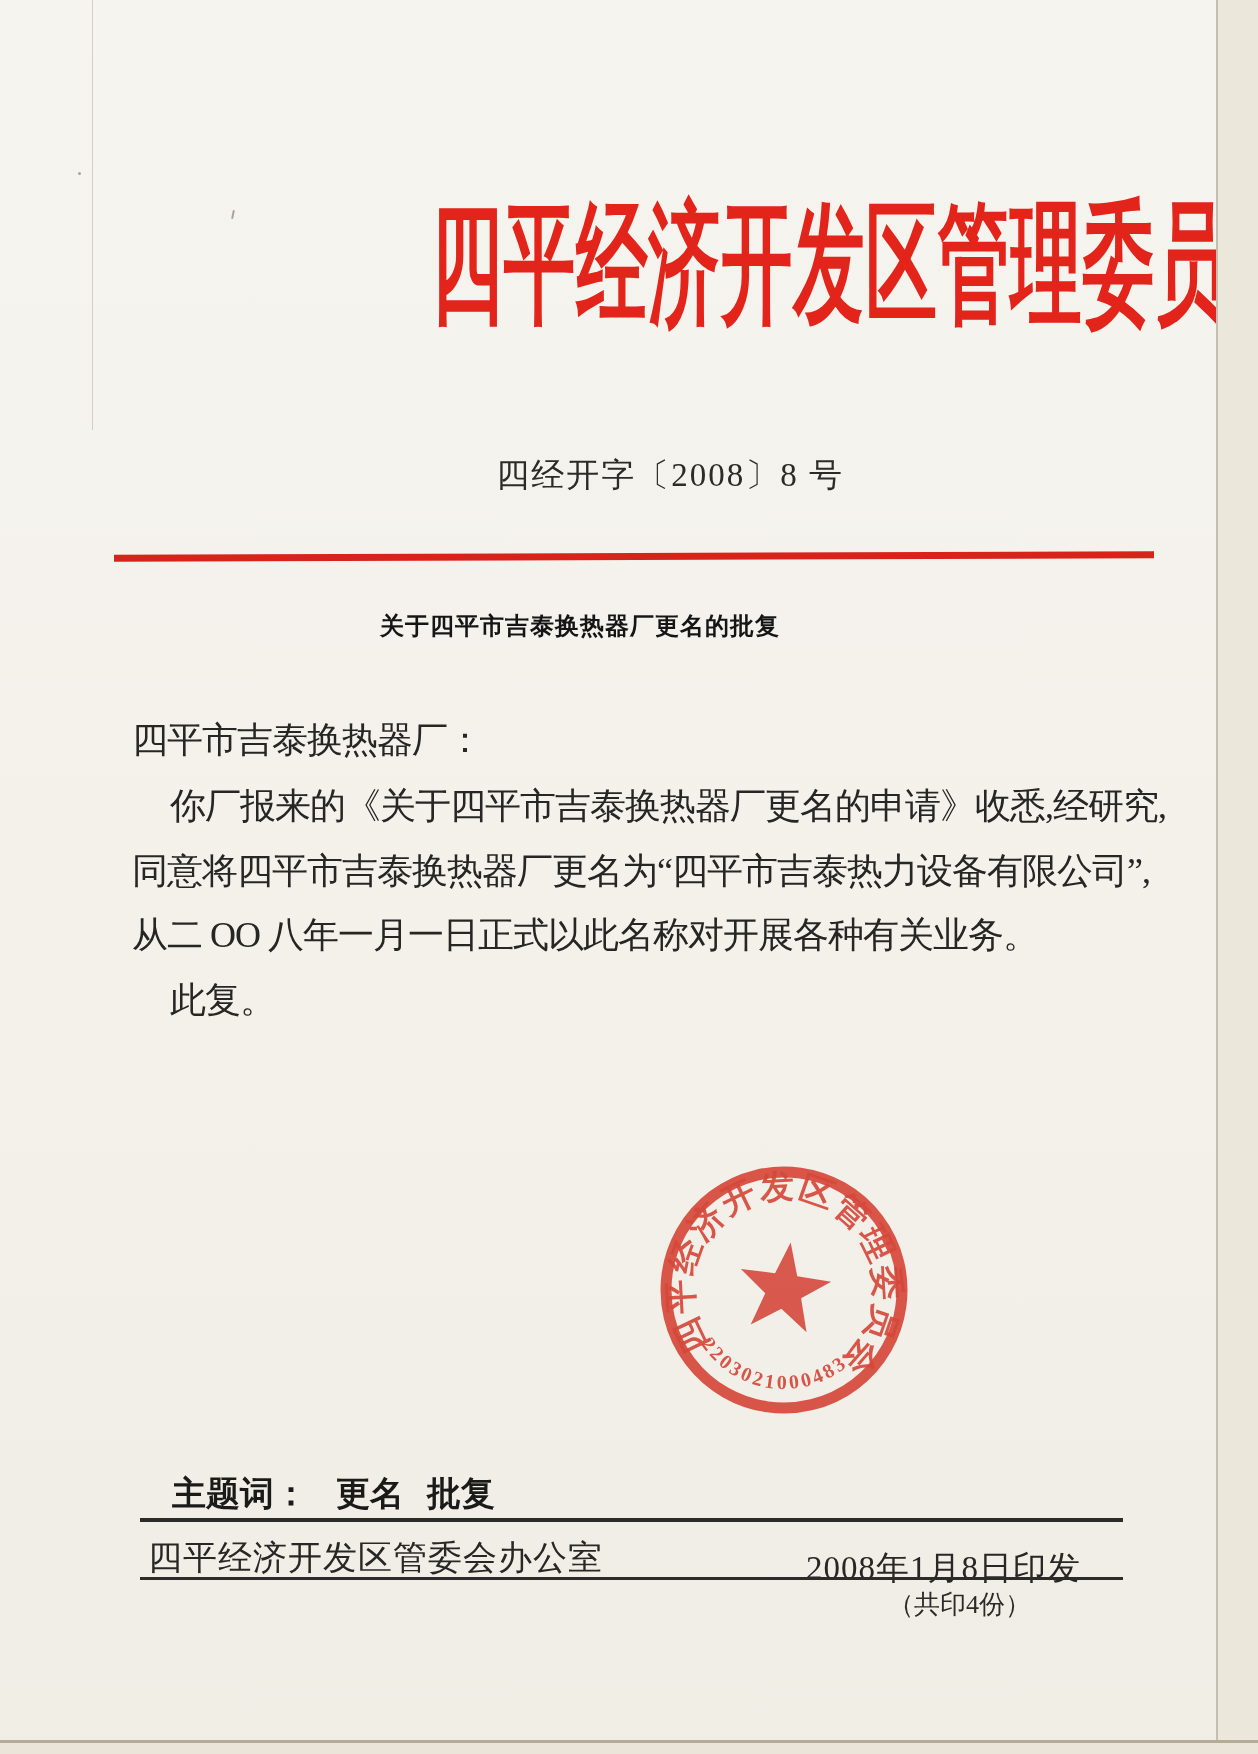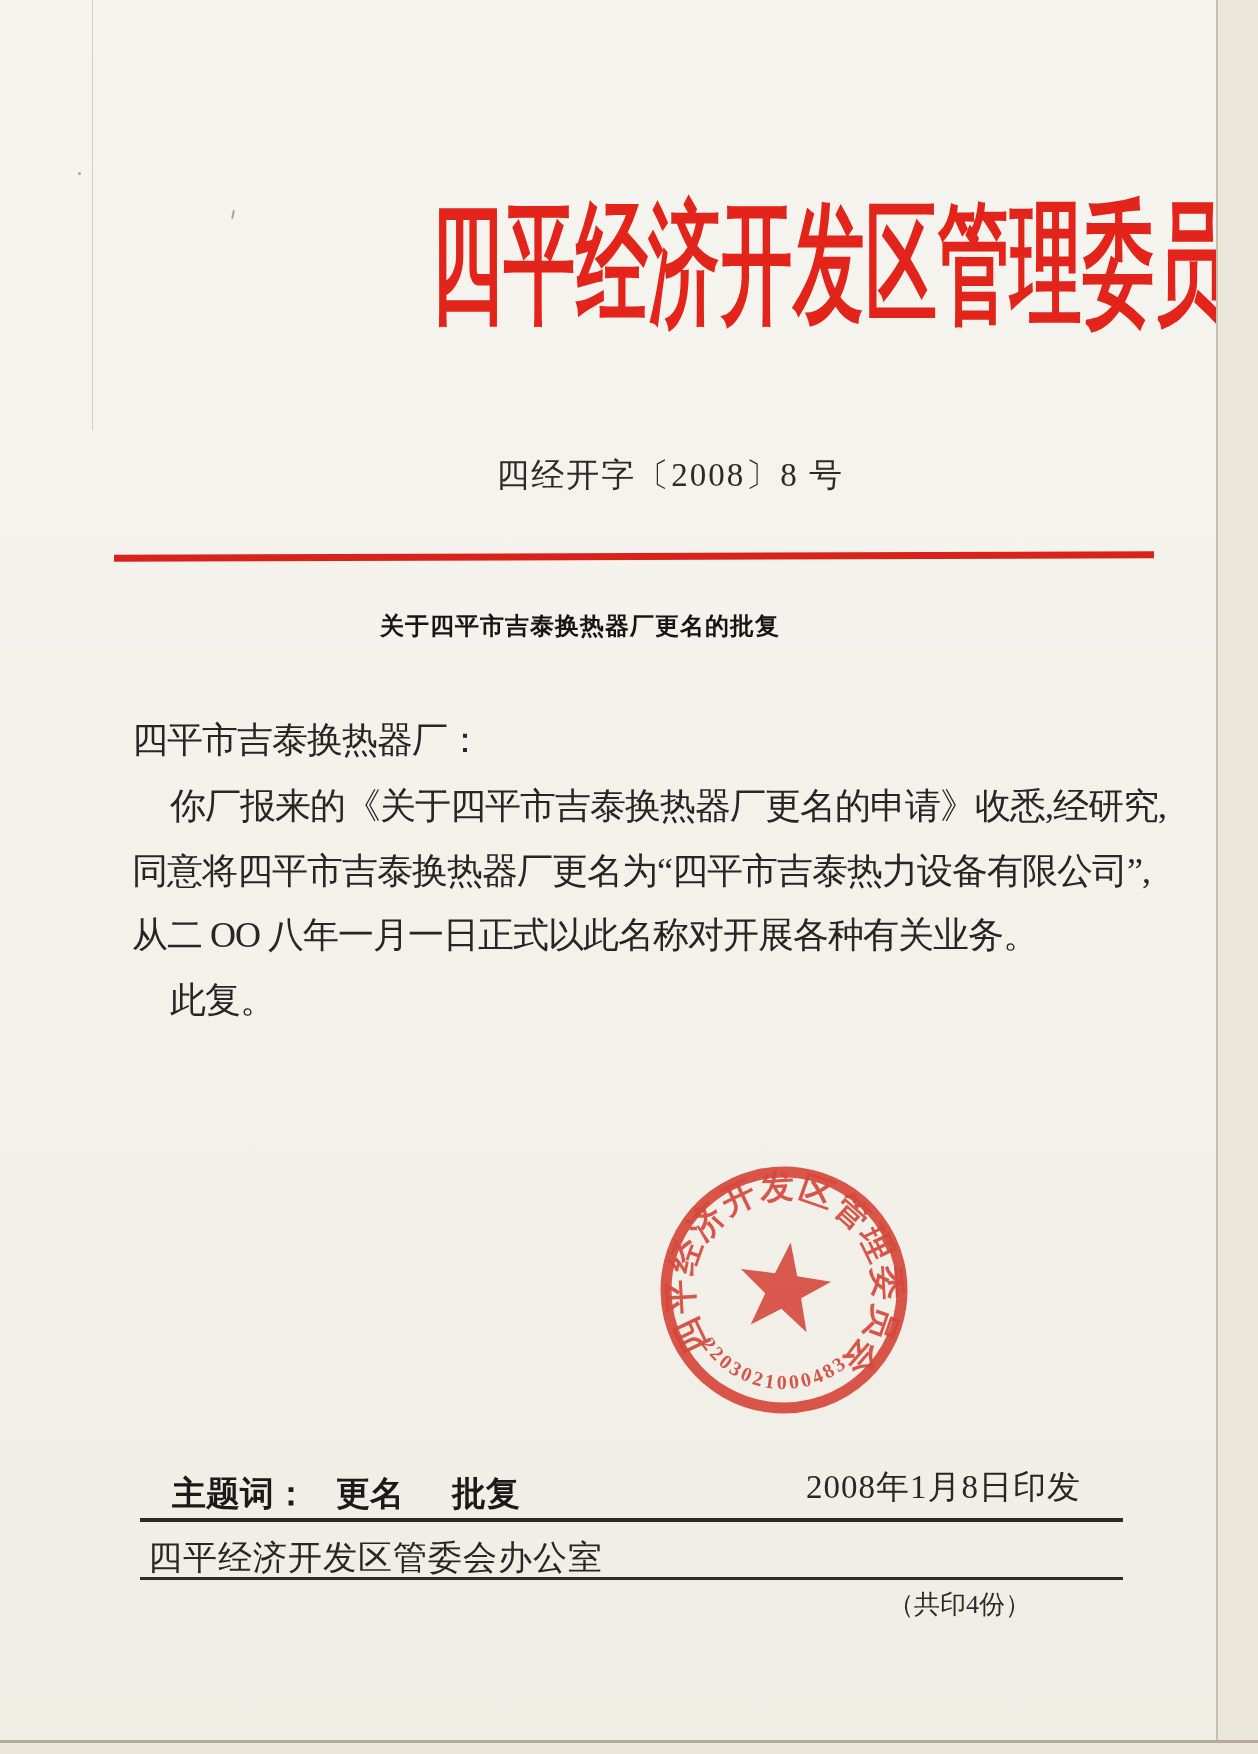--- a/index.html
+++ b/index.html
@@ -82,30 +82,30 @@
   }
   .seal text{font-family:"Liberation Serif", serif;}
 
   
   .subject-line{
     position:absolute;left:172px;top:1471px;white-space:nowrap;
     font-family:"Liberation Sans", sans-serif;font-weight:bold;
     font-size:34px;color:#1a1a18;
   }
   .subject-line .term1{margin-left:28px;}
-  .subject-line .term2{margin-left:48px;text-align:center;}
+  .subject-line .term2{margin-left:23px;text-align:center;}
   .rule-black{position:absolute;left:140px;width:983px;background:#2b2b29;}
   .rule1{top:1518px;height:4px;}
   .rule2{top:1577px;height:3px;}
   .issuer{
     position:absolute;left:148px;top:1535px;white-space:nowrap;
     font-size:34px;color:#272725;letter-spacing:1px;
   }
   .print-date{
-    position:absolute;left:806px;top:1465px;white-space:nowrap;
+    position:absolute;left:806px;top:1546px;white-space:nowrap;
     font-size:33px;color:#272725;letter-spacing:1px;
   }
   .copies-note{
     position:absolute;left:888px;top:1587px;white-space:nowrap;
     font-size:26px;color:#2b2b29;
   }
 </style>
 </head>
 <body>
 

